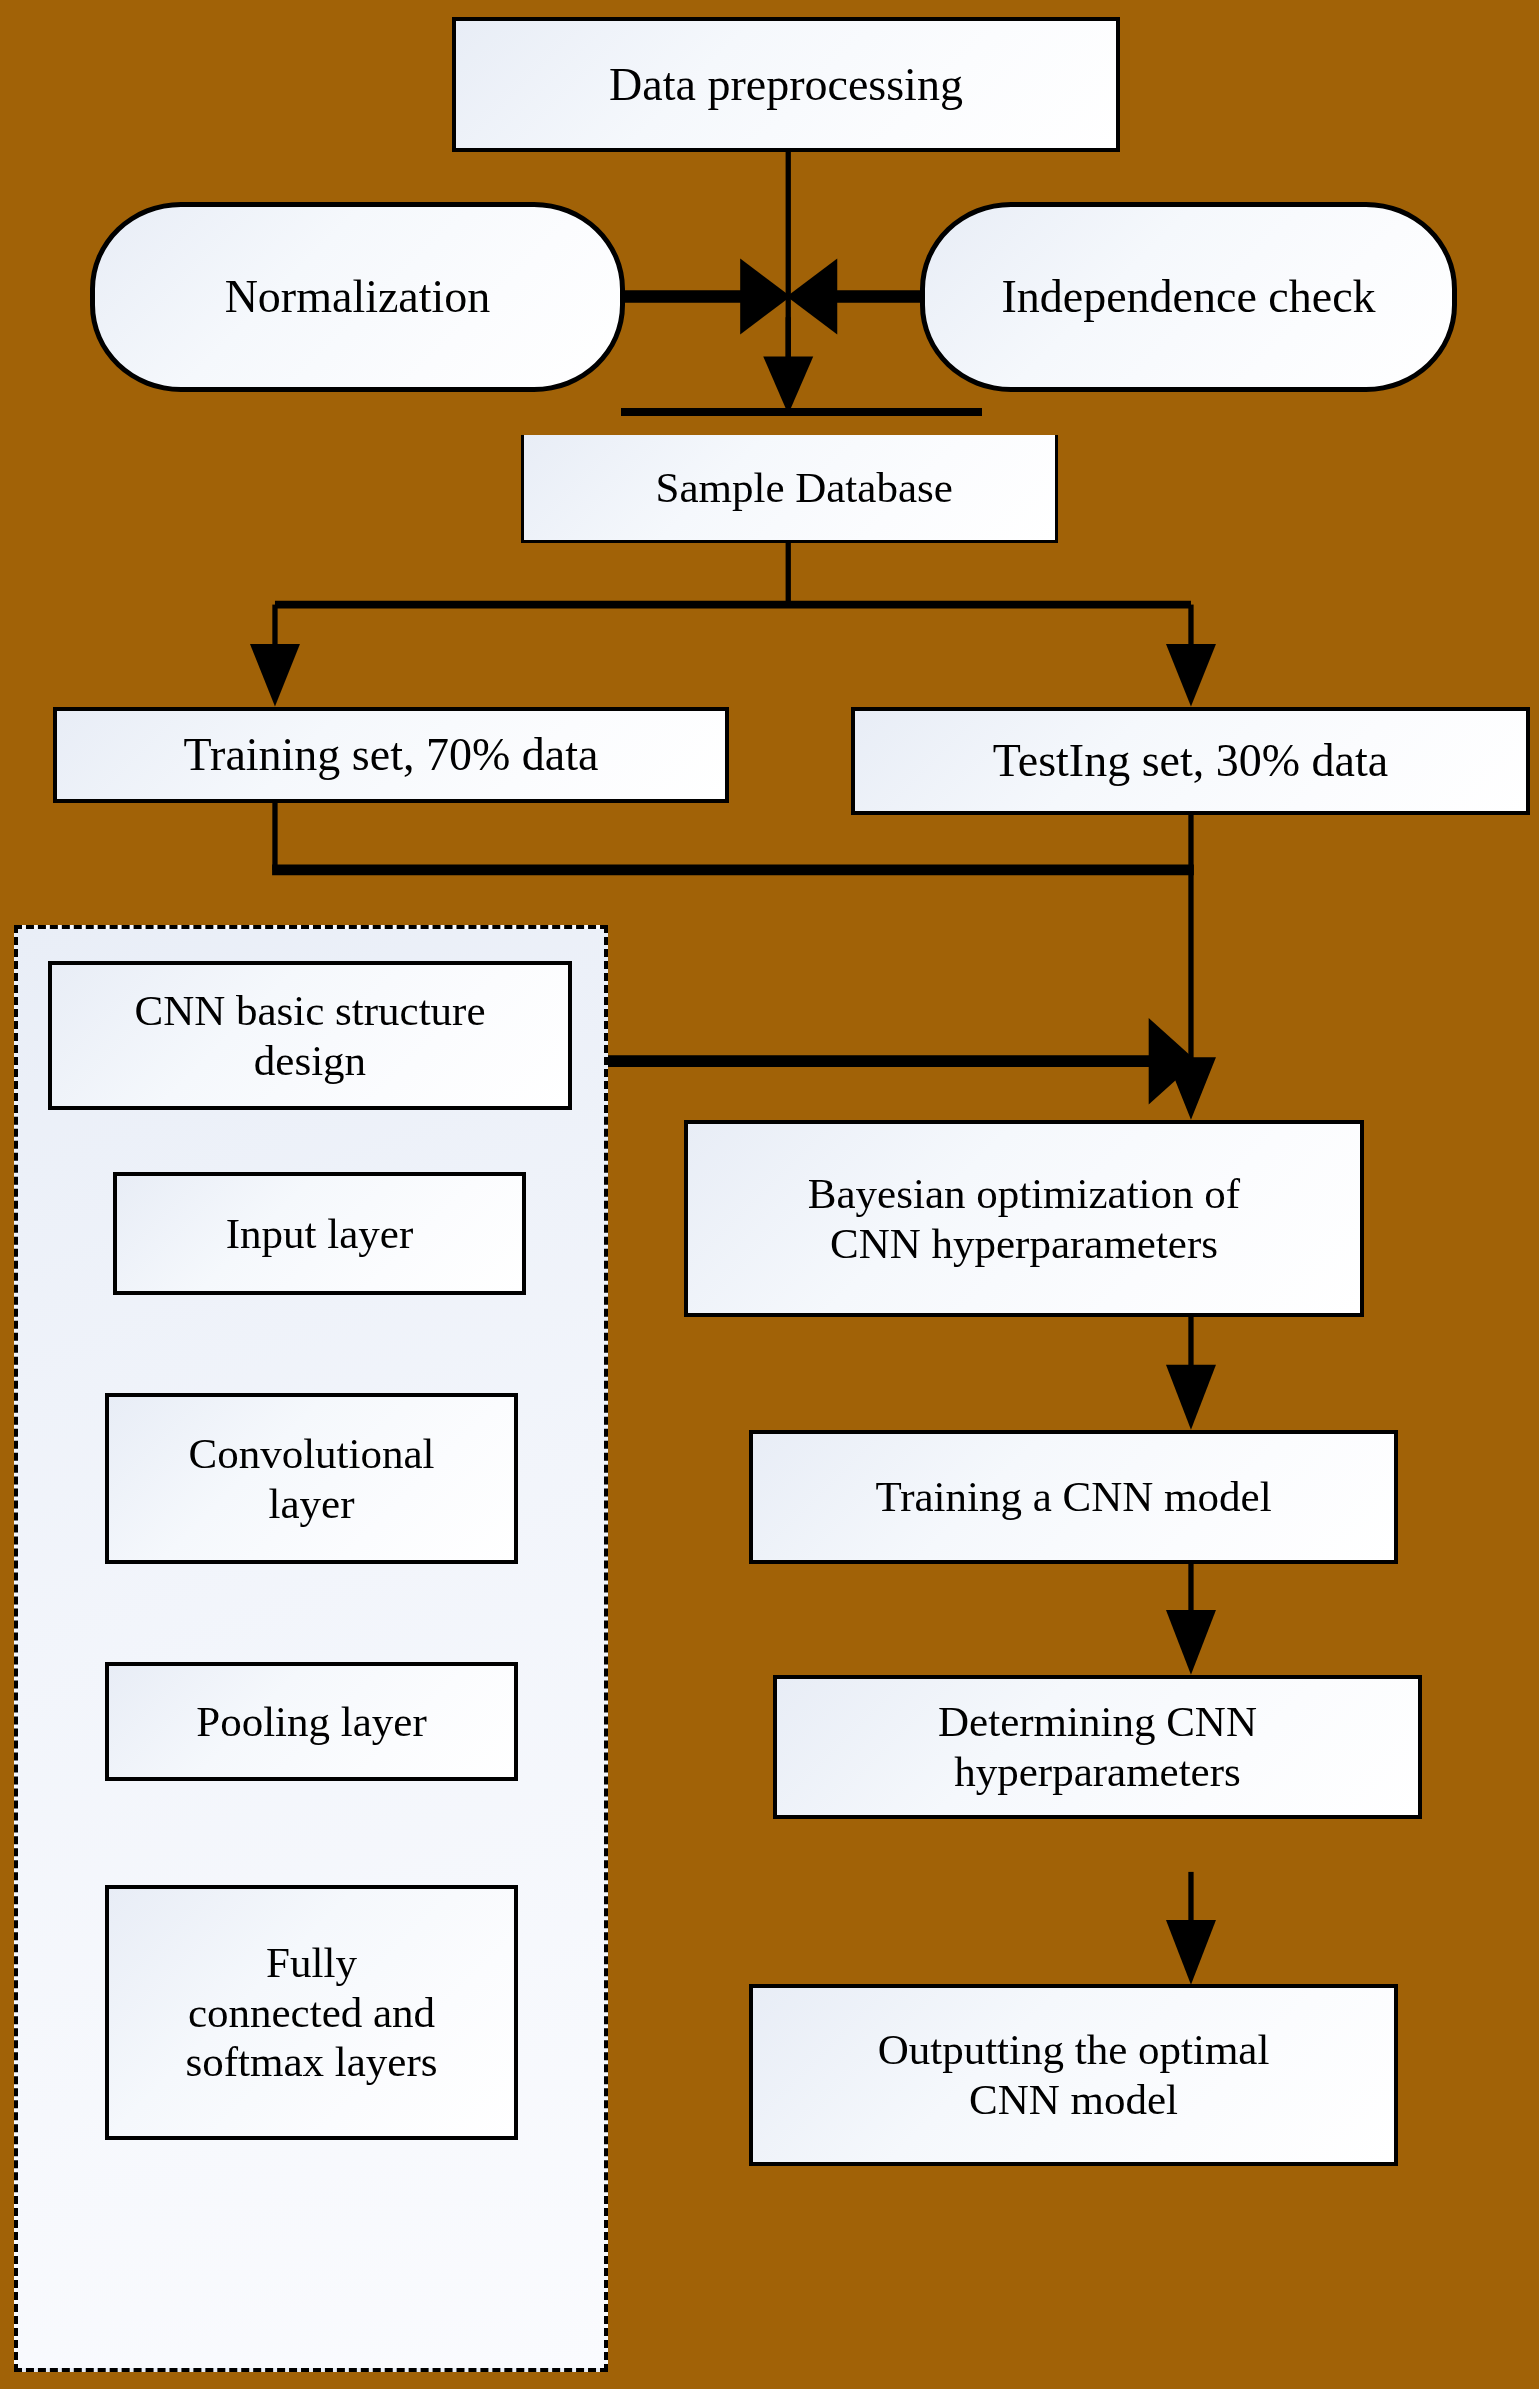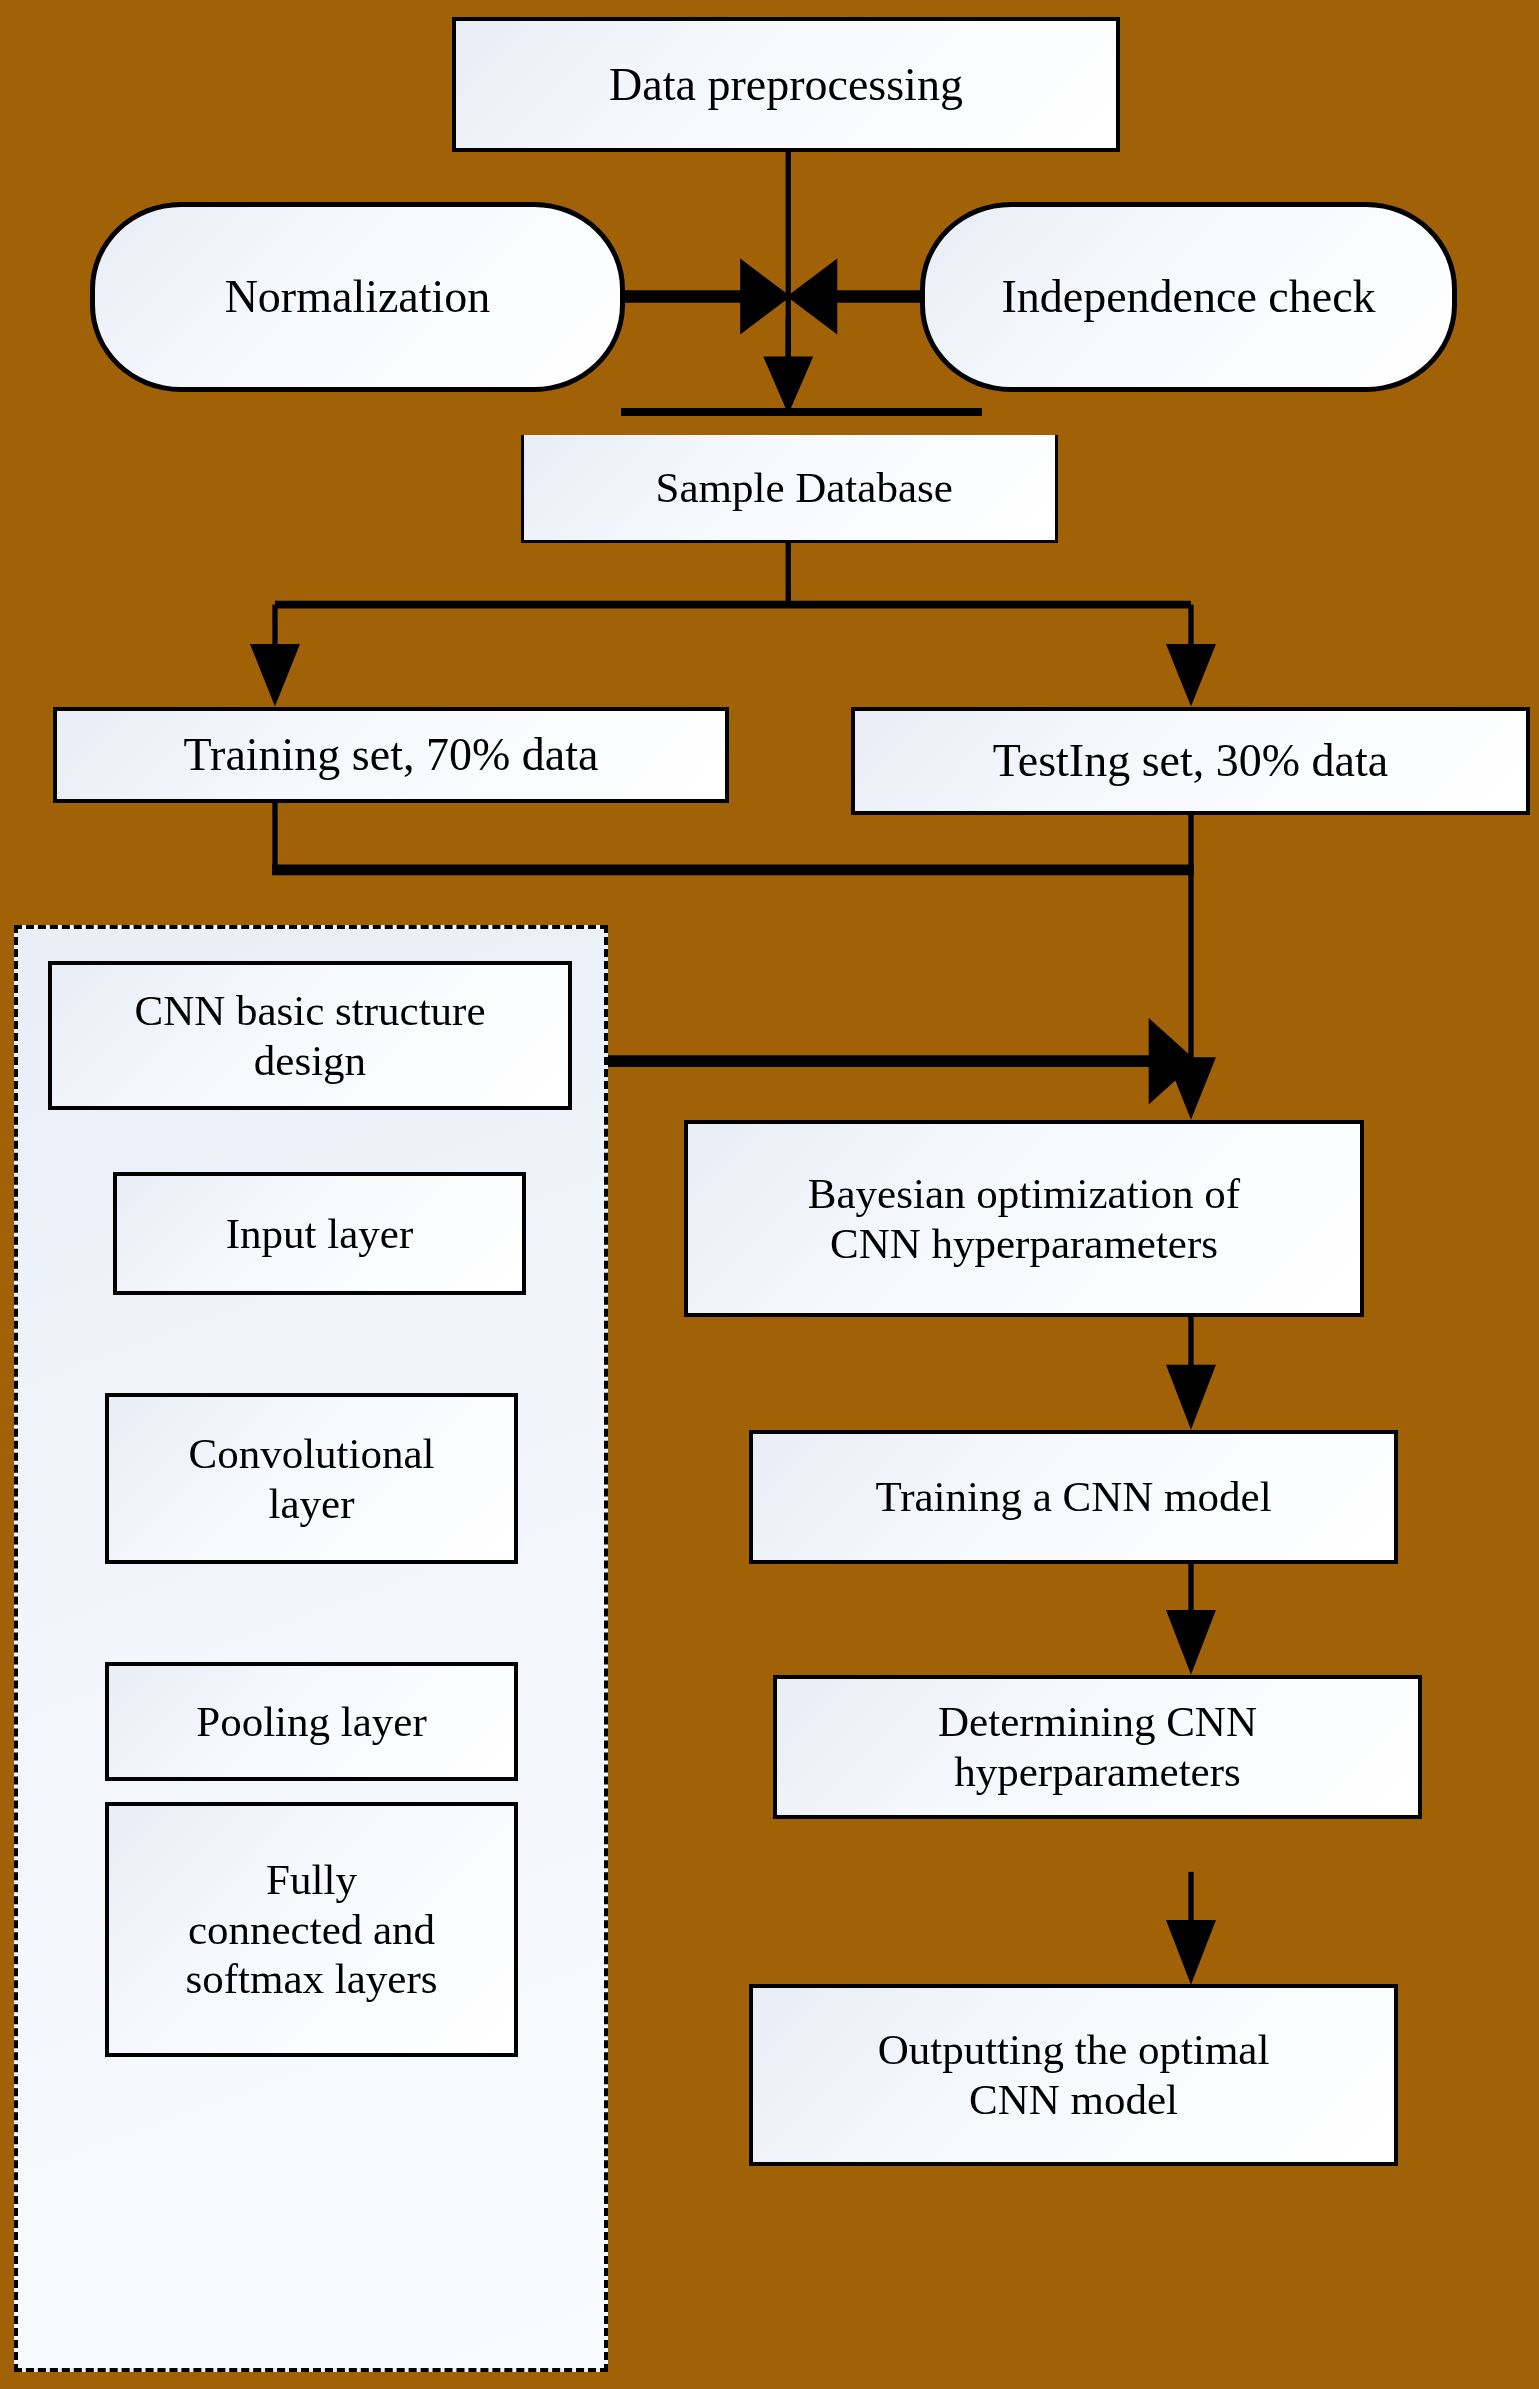--- a/index.html
+++ b/index.html
@@ -135,21 +135,21 @@
   <div class="node t38" style="left:48px; top:961px; width:524px; height:149px;">CNN basic structure
 design</div>
 
   <div class="node t38" style="left:105px; top:1172px; width:413px; height:123px;margin-left:8px;">Input layer</div>
 
   <div class="node t38" style="left:105px; top:1662px; width:413px; height:119px;">Pooling layer</div>
 
   <div class="node t38" style="left:105px; top:1393px; width:413px; height:171px;">Convolutional
 layer</div>
 
-  <div class="node t38" style="left:105px; top:1802px; width:413px; height:255px;">Fully
+  <div class="node t38" style="left:105px; top:1885px; width:413px; height:255px;">Fully
 connected and
 softmax layers</div>
 
   <div class="node t38" style="left:684px; top:1120px; width:680px; height:197px;">Bayesian optimization of
 CNN hyperparameters</div>
 
   <div class="node t38" style="left:749px; top:1430px; width:649px; height:134px;">Training a CNN model</div>
 
   <div class="node t38" style="left:725px; top:1675px; width:649px; height:144px;margin-left:48px;">Determining CNN
 hyperparameters</div>

